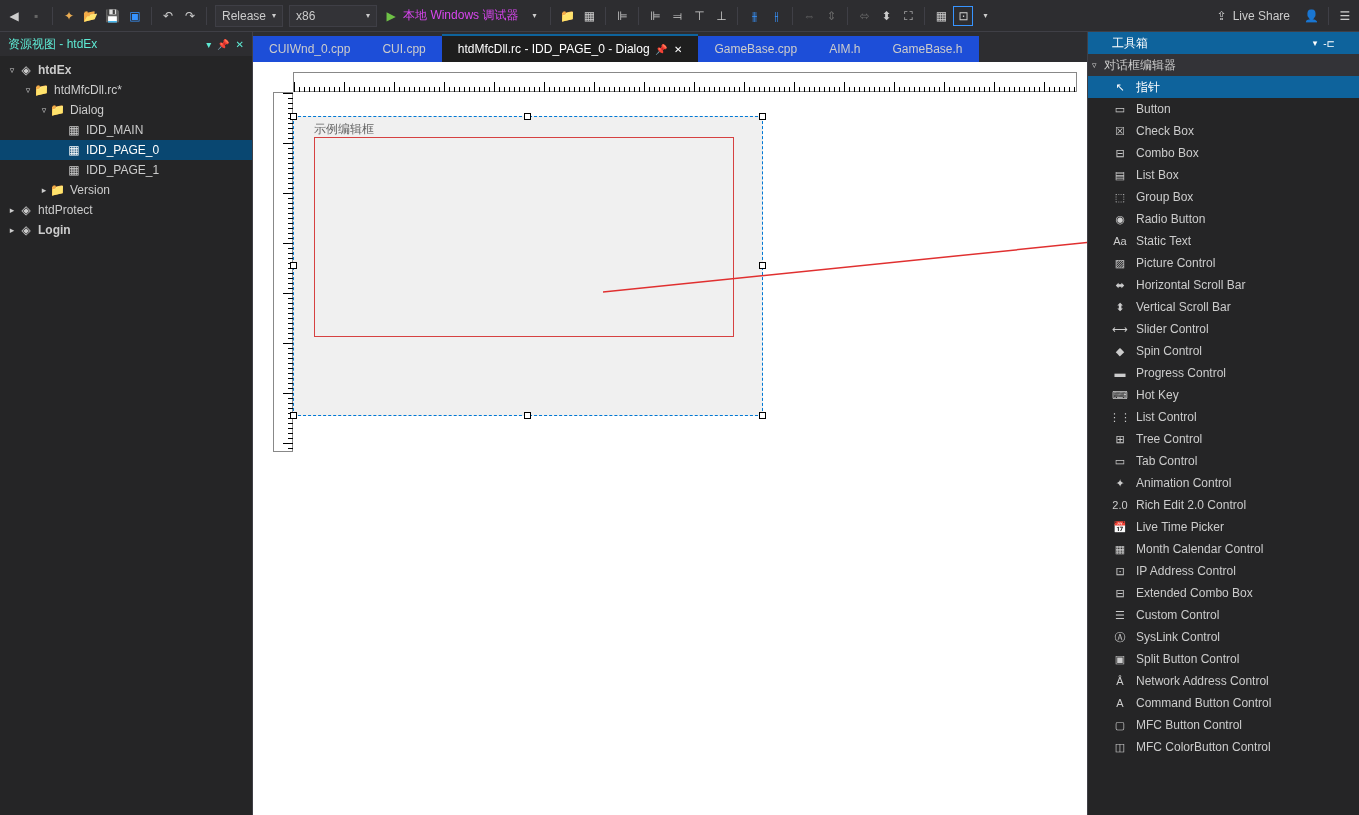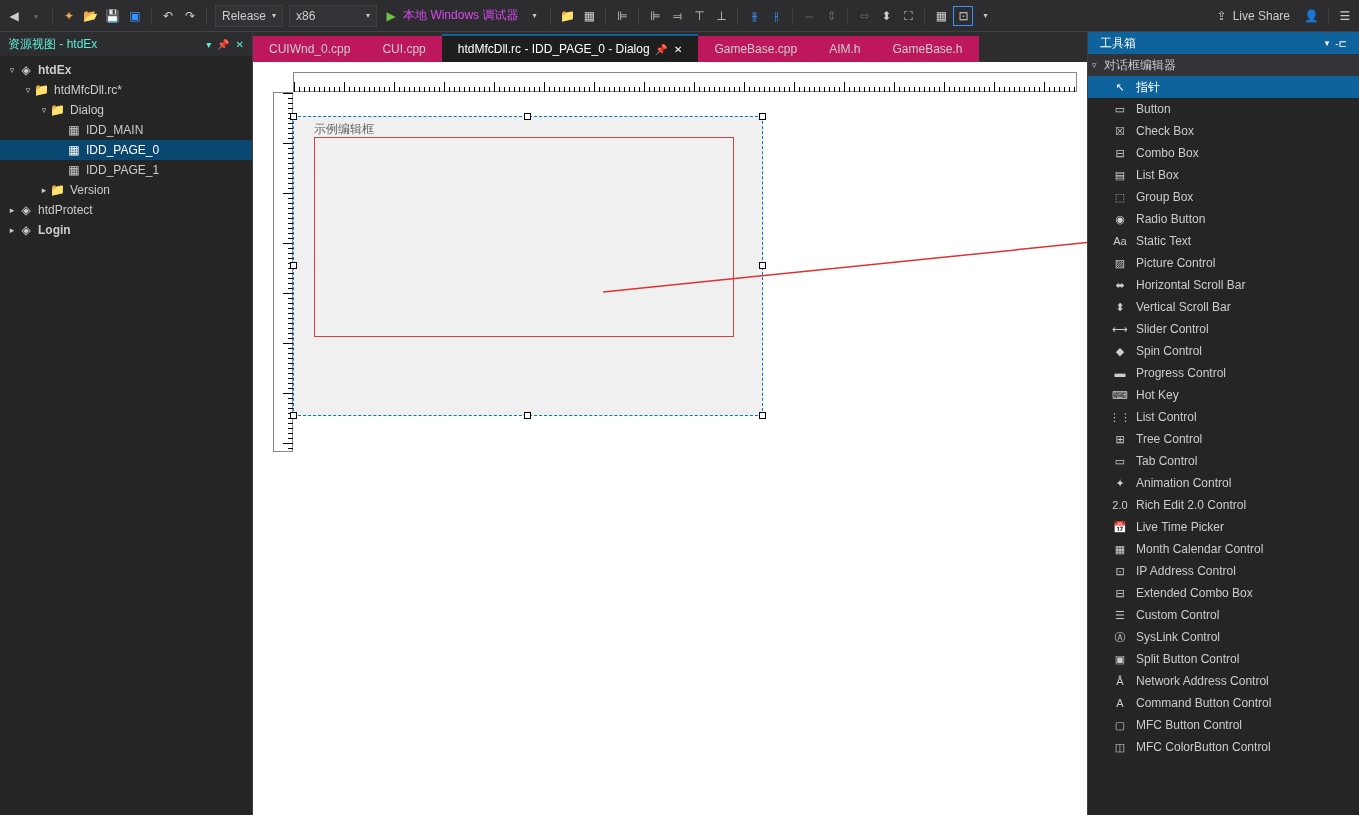--- a/index.html
+++ b/index.html
@@ -23,35 +23,35 @@
 .tree-row { display:flex; align-items:center; height:20px; padding-left:6px; color:#ccc; cursor:pointer; }
 .tree-row.sel { background:#094771; color:#fff; }
 .tree-arrow { width:12px; font-size:9px; color:#ccc; display:inline-block; text-align:center; }
 .tree-icon { width:16px; display:inline-block; text-align:center; margin-right:4px; }
 .tree-label { white-space:nowrap; }
 .bold { font-weight:bold; }
 
 
 .center { flex:1; background:#fff; display:flex; flex-direction:column; }
 .tabs { height:30px; background:#2d2d30; display:flex; align-items:end; }
-.tab { padding:6px 16px; color:#ccc; cursor:pointer; background:#be185d; display:flex; align-items:center; gap:6px; }
+.tab { padding:6px 16px; color:#ccc; cursor:pointer; background:#1d4ed8; display:flex; align-items:center; gap:6px; }
 .tab.active { background:#1e1e1e; color:#fff; border-top:2px solid #0e639c; }
 .tab .close { font-size:10px; }
 .design-area { flex:1; background:#fff; position:relative; overflow:hidden; }
 .ruler-h { position:absolute; top:10px; left:40px; right:10px; height:20px; background:#fff; border:1px solid #888; }
 .ruler-v { position:absolute; top:30px; left:20px; width:20px; height:360px; background:#fff; border:1px solid #888; }
 .canvas { position:absolute; top:54px; left:40px; width:470px; height:300px; background:#f0f0f0; border:1px dashed #0078d4; }
 .handle { position:absolute; width:7px; height:7px; background:#fff; border:1px solid #000; }
 .edit-box { position:absolute; top:20px; left:20px; width:420px; height:200px; border:1px solid #d64141; background:#f0f0f0; }
 .edit-label { position:absolute; top:4px; left:20px; color:#666; font-size:12px; }
 .arrow-line { position:absolute; top:130px; left:350px; width:770px; height:120px; pointer-events:none; }
 
 
 .right { width:272px; background:#252526; border-left:1px solid #3f3f46; display:flex; flex-direction:column; }
-.right-hdr { height:22px; background:#0e639c; color:#fff; display:flex; align-items:center; padding:0 12px; }
+.right-hdr { height:22px; background:#0e639c; color:#fff; display:flex; align-items:center; padding:0 24px; }
 .right-hdr .spacer { flex:1; }
 .search-box { height:20px; background:#333337; border:1px solid #3f3f46; margin:2px; padding:0 6px; display:flex; align-items:center; color:#888; }
 .cat-hdr { height:22px; background:#333337; display:flex; align-items:center; padding:0 4px; color:#ccc; }
 .cat-hdr .arr { width:12px; font-size:9px; }
 .tool-list { flex:1; overflow-y:auto; }
 .tool-item { height:22px; display:flex; align-items:center; padding-left:20px; color:#ccc; cursor:pointer; }
 .tool-item.sel { background:#0e639c; color:#fff; }
 .tool-icon { width:24px; display:inline-block; text-align:center; font-size:11px; }
 .tool-label { margin-left:4px; }
 

